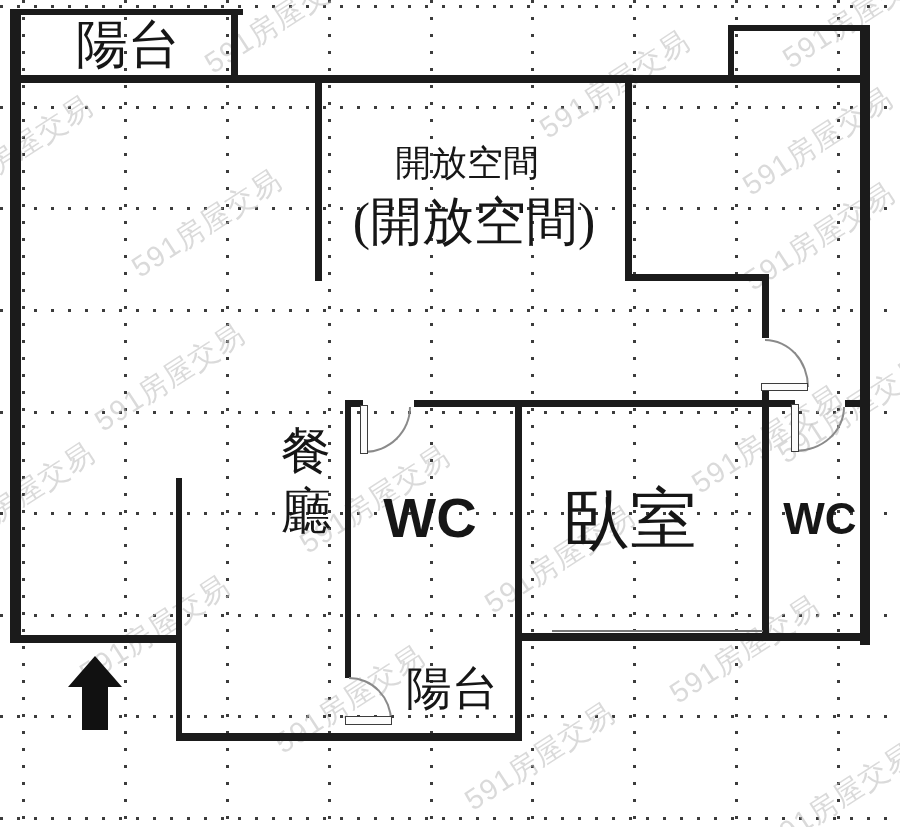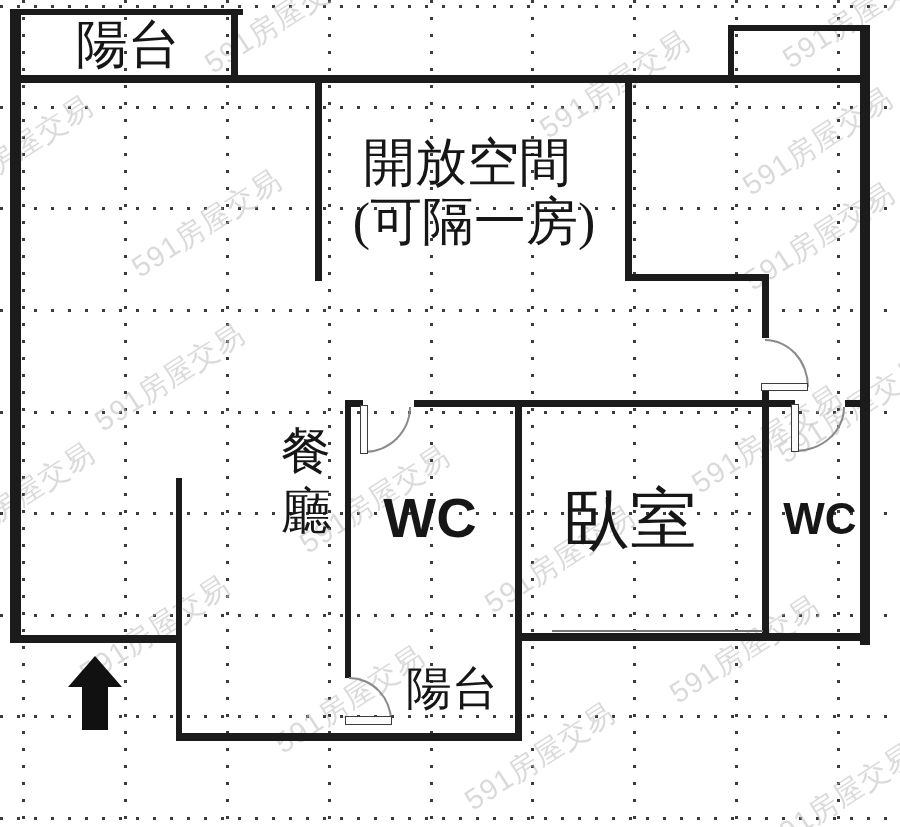--- a/index.html
+++ b/index.html
@@ -94,22 +94,22 @@
   <div class="leaf" style="left:761px;top:383px;width:47px;height:8px"></div>
   <div class="arc ur" style="left:765px;top:339px;width:44px;height:48px"></div>
 
   <div class="leaf" style="left:791px;top:404px;width:8px;height:48px"></div>
   <div class="arc lr" style="left:795px;top:407px;width:50px;height:45px"></div>
 
   <div class="leaf" style="left:345px;top:716px;width:47px;height:9px"></div>
   <div class="arc ur" style="left:349px;top:677px;width:43px;height:44px"></div>
 
   <div class="lbl" style="left:128px;top:45px;font-size:52px">陽台</div>
-  <div class="lbl" style="left:467px;top:163px;font-size:52px">開放空間</div>
-  <div class="lbl" style="left:474px;top:222px;font-size:52px">(可隔一房)</div>
+  <div class="lbl" style="left:467px;top:163px;font-size:36px">開放空間</div>
+  <div class="lbl" style="left:474px;top:222px;font-size:52px">(開放空間)</div>
   <div class="lbl vert" style="left:306px;top:481px;font-size:50px;width:54px;line-height:60px">餐廳</div>
   <div class="lbl wc" style="left:430px;top:518px;font-size:56px">WC</div>
   <div class="lbl" style="left:630px;top:519px;font-size:67px">臥室</div>
   <div class="lbl wc" style="left:820px;top:519px;font-size:44px">WC</div>
   <div class="lbl" style="left:452px;top:689px;font-size:46px">陽台</div>
 
   <div id="north-arrow">
     <div class="head"></div>
     <div class="shaft"></div>
   </div>

